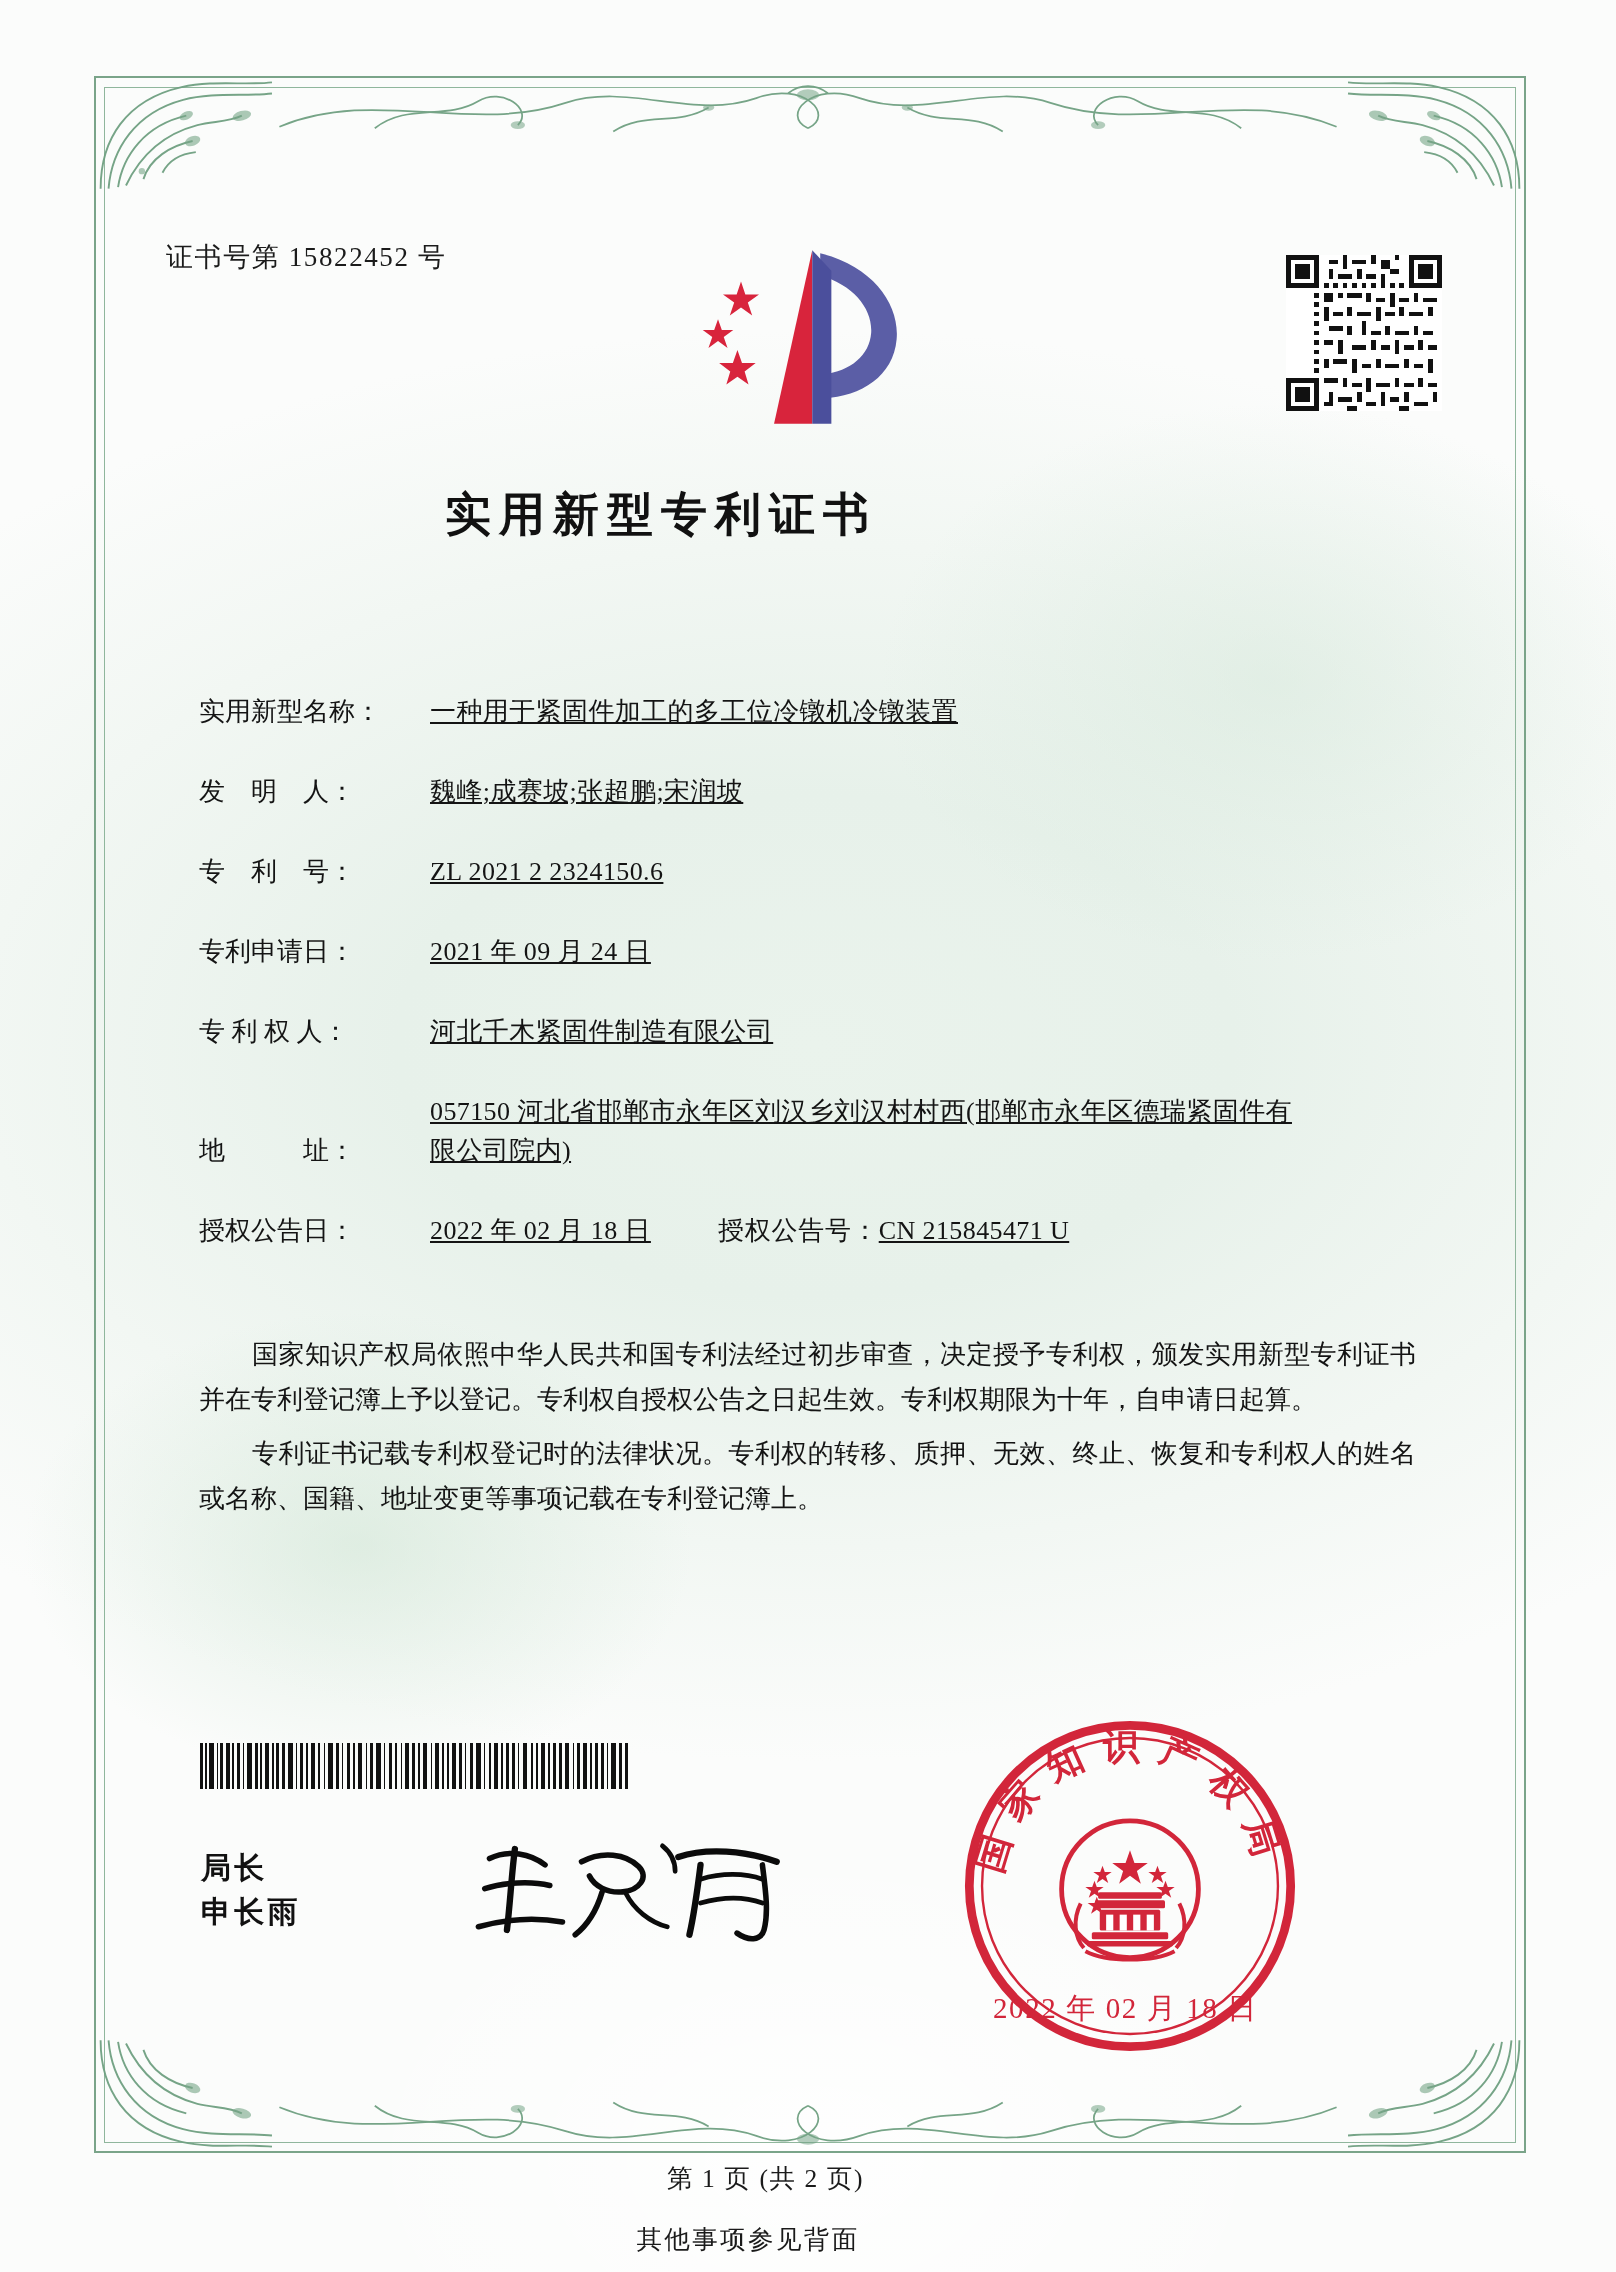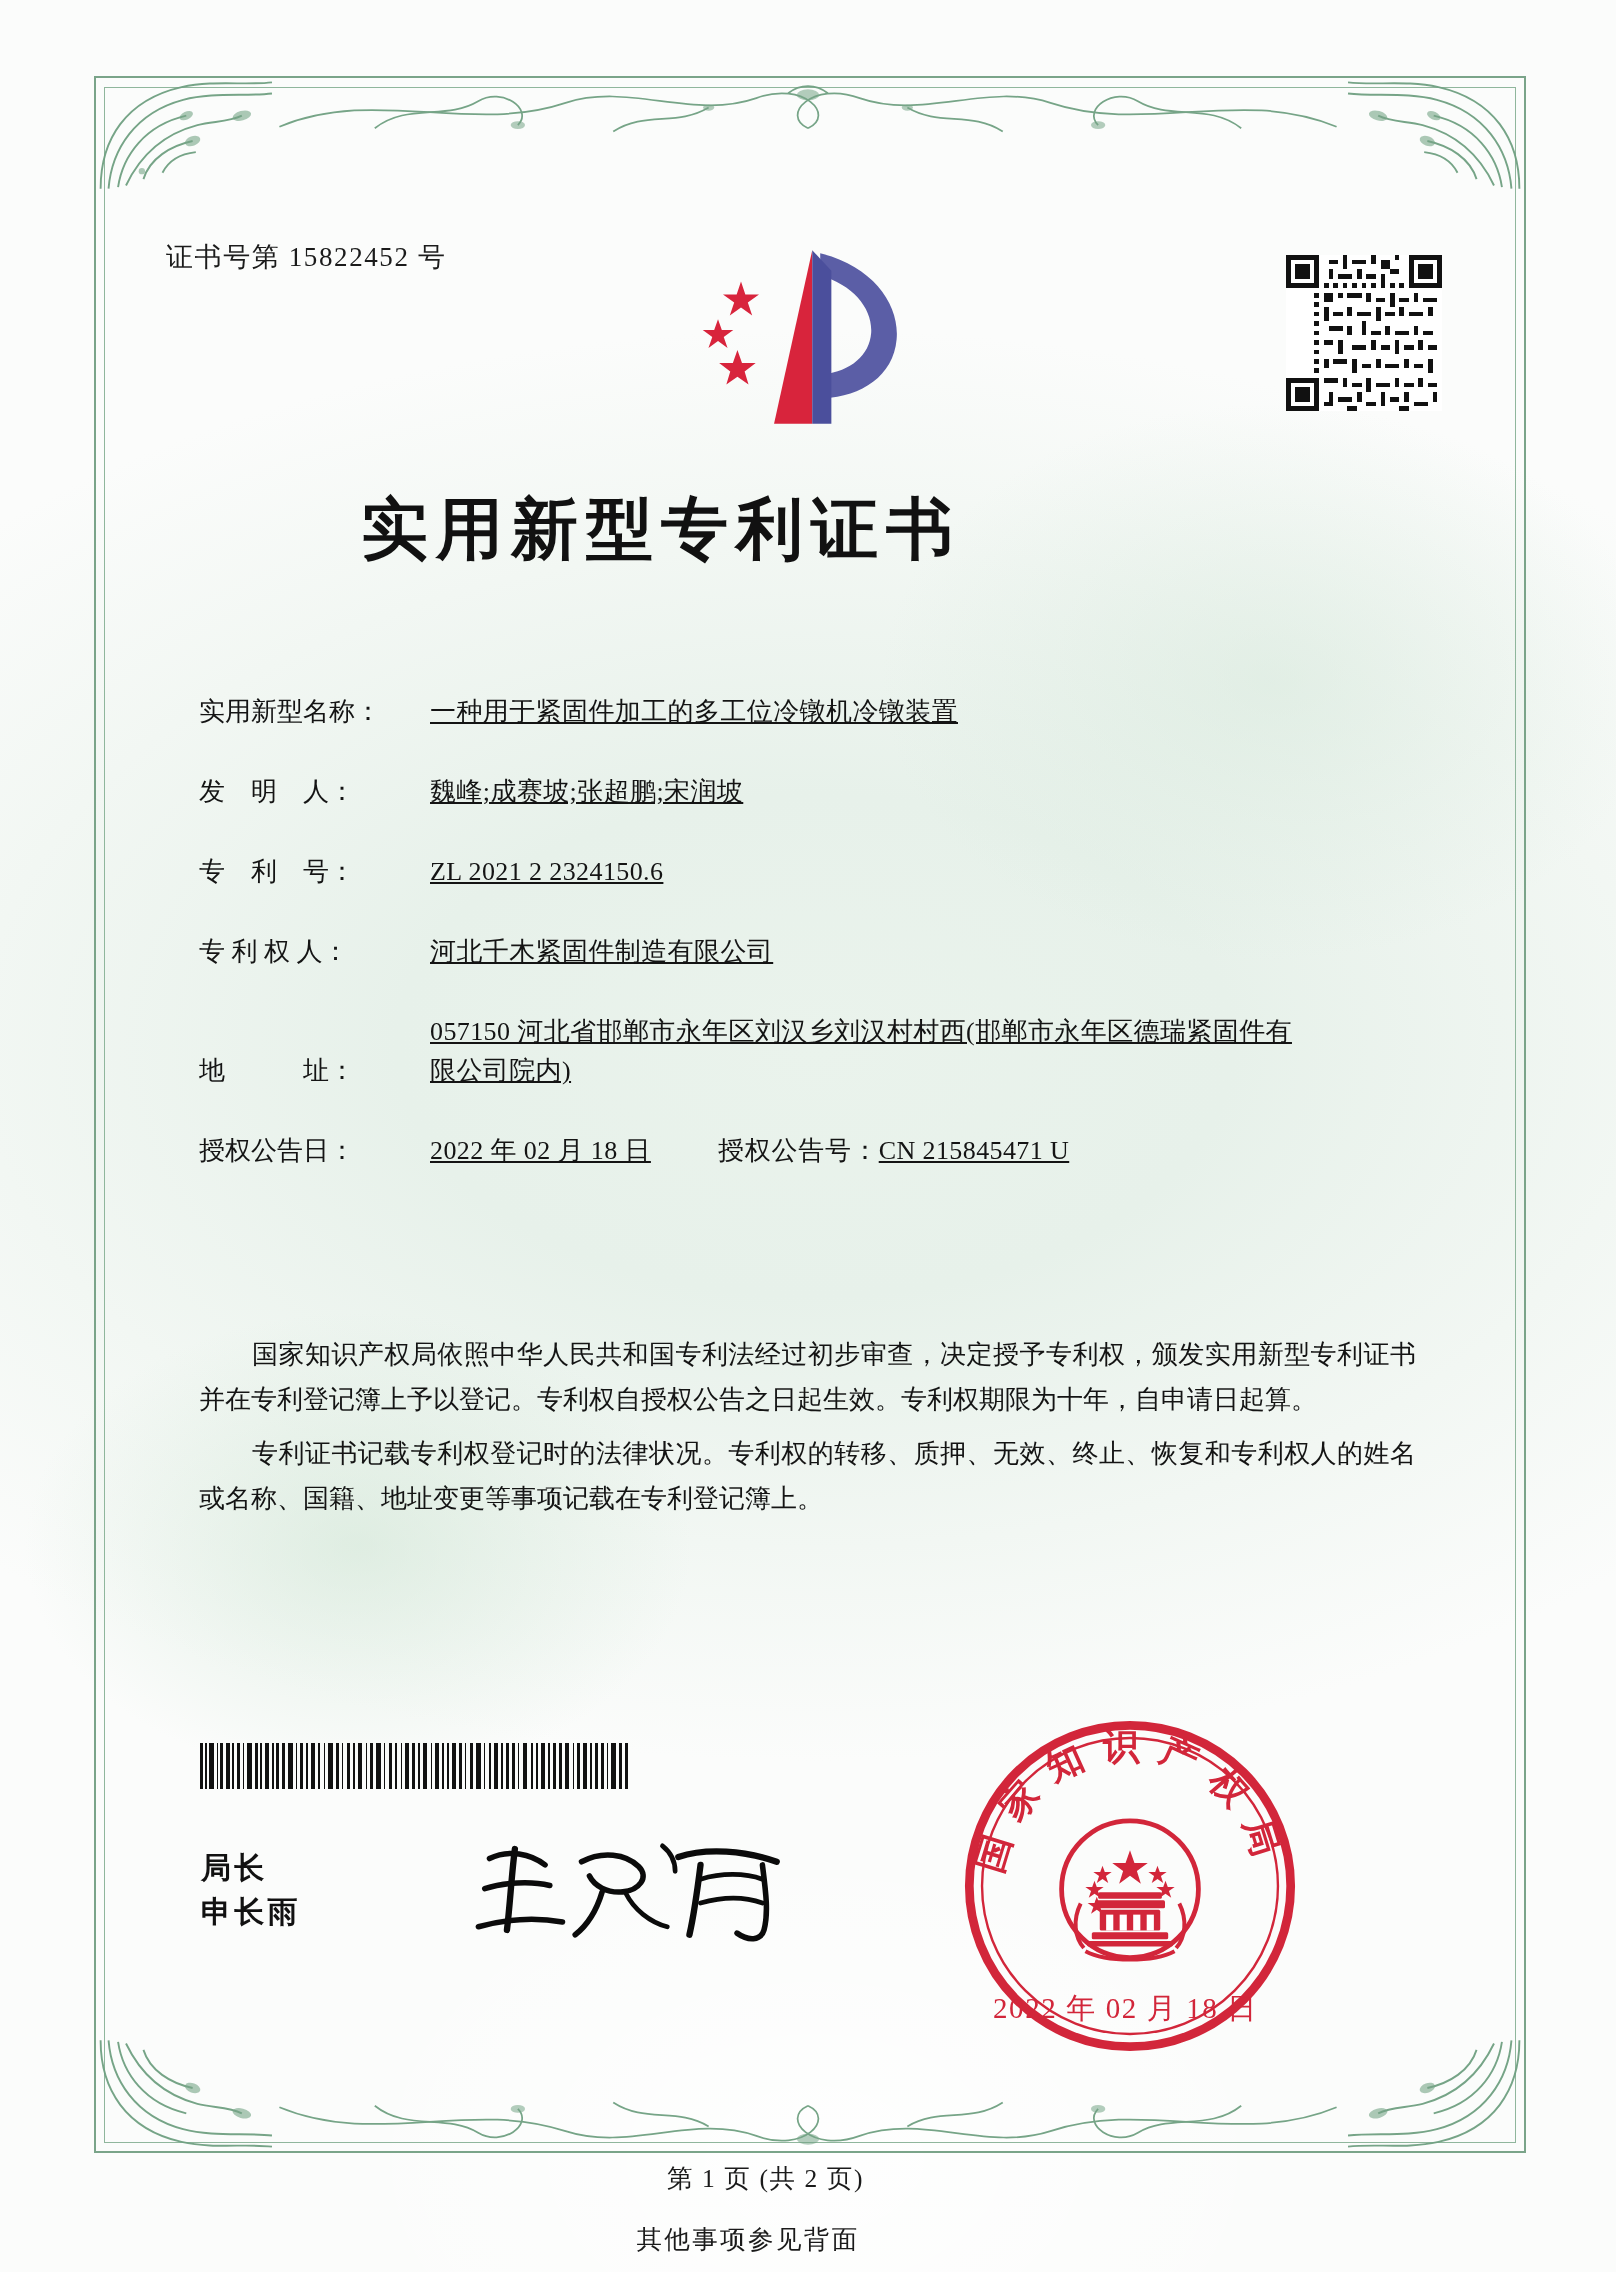--- a/index.html
+++ b/index.html
@@ -97,21 +97,21 @@
     left: 1286px; top: 255px;
     width: 156px; height: 156px;
   }
 
   .title {
     position: absolute;
     left: 0; top: 484px;
     width: 1322px;
     text-align: center;
     font-family: "Liberation Serif", "DejaVu Serif", serif;
-    font-size: 67px;
+    font-size: 46px;
     font-weight: 700;
     letter-spacing: 8px;
     color: #111111;
   }
 
   
   .fields {
     position: absolute;
     left: 199px; top: 692px;
     width: 1241px;
@@ -483,20 +483,24 @@
     </div>
     <div class="frow">
       <div class="flabel">发　明　人：</div>
       <div class="fvalue">魏峰;成赛坡;张超鹏;宋润坡</div>
     </div>
     <div class="frow">
       <div class="flabel">专　利　号：</div>
       <div class="fvalue">ZL 2021 2 2324150.6</div>
     </div>
     <div class="frow">
+      <div class="flabel">专利申请日：</div>
+      <div class="fvalue">2021 年 09 月 24 日</div>
+    </div>
+    <div class="frow">
       <div class="flabel">专 利 权 人：</div>
       <div class="fvalue">河北千木紧固件制造有限公司</div>
     </div>
     <div class="frow">
       <div class="flabel">地　　　址：</div>
       <div class="fvalue addr-wrap">057150 河北省邯郸市永年区刘汉乡刘汉村村西(邯郸市永年区德瑞紧固件有限公司院内)</div>
     </div>
     <div class="frow two-col">
       <div class="flabel">授权公告日：</div>
       <div class="fvalue">2022 年 02 月 18 日</div>

